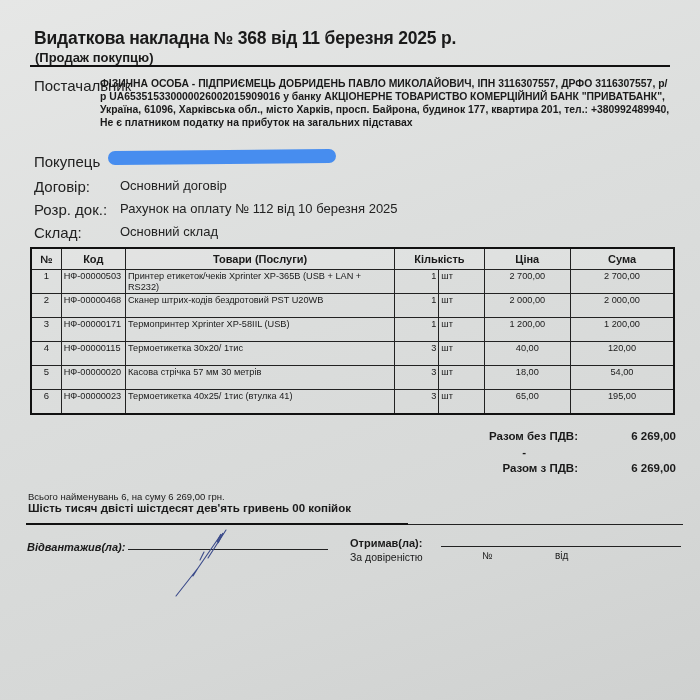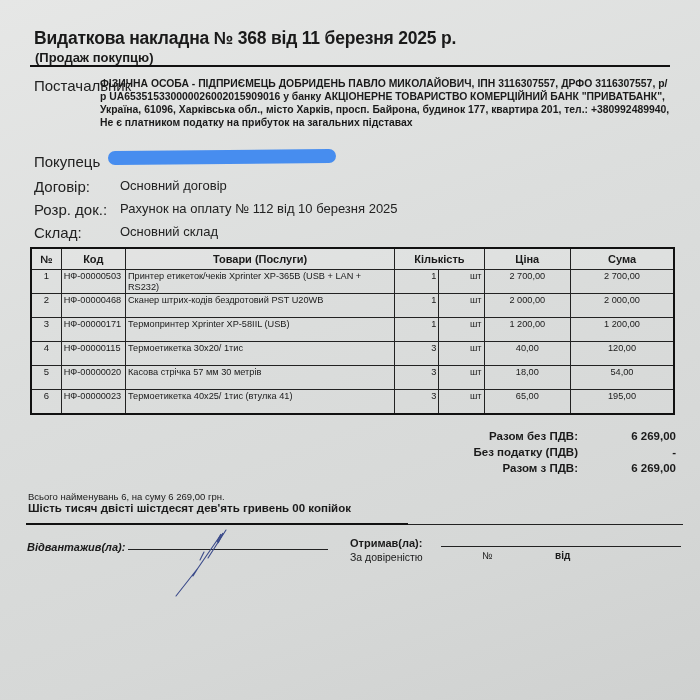--- a/index.html
+++ b/index.html
@@ -30,36 +30,36 @@
     }
     table.items th, table.items td {
       border: 1px solid #222; padding: 1px 2px; vertical-align: top;
     }
     table.items { border: 2px solid #111; }
     table.items th { font-size: 11px; font-weight: bold; height: 18px; vertical-align: middle; text-align: center; background: rgba(255,255,255,0.12); }
     table.items td { height: 21px; line-height: 10.5px; }
     td.num { text-align: center; font-size: 9.5px; }
     td.r { text-align: center; }
     td.qty { text-align: right; border-right: 1px solid #222; }
-    td.unit { text-align: right; }
+    td.unit { text-align: left; }
     .totals { left: 420px; top: 430px; width: 250px; font-size: 11.5px; font-weight: bold; }
     .totals .row { display: flex; height: 16px; }
     .totals .lbl { width: 150px; text-align: right; }
     .totals .amt { width: 98px; text-align: right; }
     .summary1 { left: 20px; top: 491px; font-size: 9.5px; }
     .summary2 { left: 20px; top: 502px; font-size: 11.5px; font-weight: bold; }
     .rule2 { left: 18px; top: 523px; width: 382px; }
     .rule2b { left: 400px; top: 524px; width: 275px; background: #222; height: 1px; }
     .shipped-lbl { left: 19px; top: 541px; font-size: 11px; font-weight: bold; font-style: italic; }
     .ship-line { left: 120px; top: 549px; width: 200px; height: 1px; background: #222; }
     .recv-lbl { left: 342px; top: 537px; font-size: 11px; font-weight: bold; }
     .recv-line { left: 433px; top: 546px; width: 240px; height: 1px; background: #222; }
     .proxy-lbl { left: 342px; top: 551px; font-size: 10.5px; }
     .no-lbl { left: 474px; top: 550px; font-size: 10px; }
-    .from-lbl { left: 547px; top: 550px; font-size: 10px; font-weight: bold; }
+    .from-lbl { left: 547px; top: 550px; font-size: 10px; }
     .signature { left: 160px; top: 528px; width: 70px; height: 70px; }
   </style>
 </head>
 <body>
 
 <div class="page">
 
   <div class="abs title">Видаткова накладна № 368 від 11 березня 2025 р.</div>
   <div class="abs subtitle">(Продаж покупцю)</div>
   <div class="abs rule rule1"></div>
@@ -156,21 +156,20 @@
       </tr>
     </tbody>
   </table>
 
   <div class="abs totals">
     <div class="row">
       <span class="lbl">Разом без ПДВ:</span>
       <span class="amt">6 269,00</span>
     </div>
     <div class="row">
-      <span class="lbl">Без податку (ПДВ)</span>
       <span class="amt">-</span>
     </div>
     <div class="row">
       <span class="lbl">Разом з ПДВ:</span>
       <span class="amt">6 269,00</span>
     </div>
   </div>
 
   <div class="abs summary1">Всього найменувань 6, на суму 6 269,00 грн.</div>
   <div class="abs summary2">Шість тисяч двісті шістдесят дев'ять гривень 00 копійок</div>

